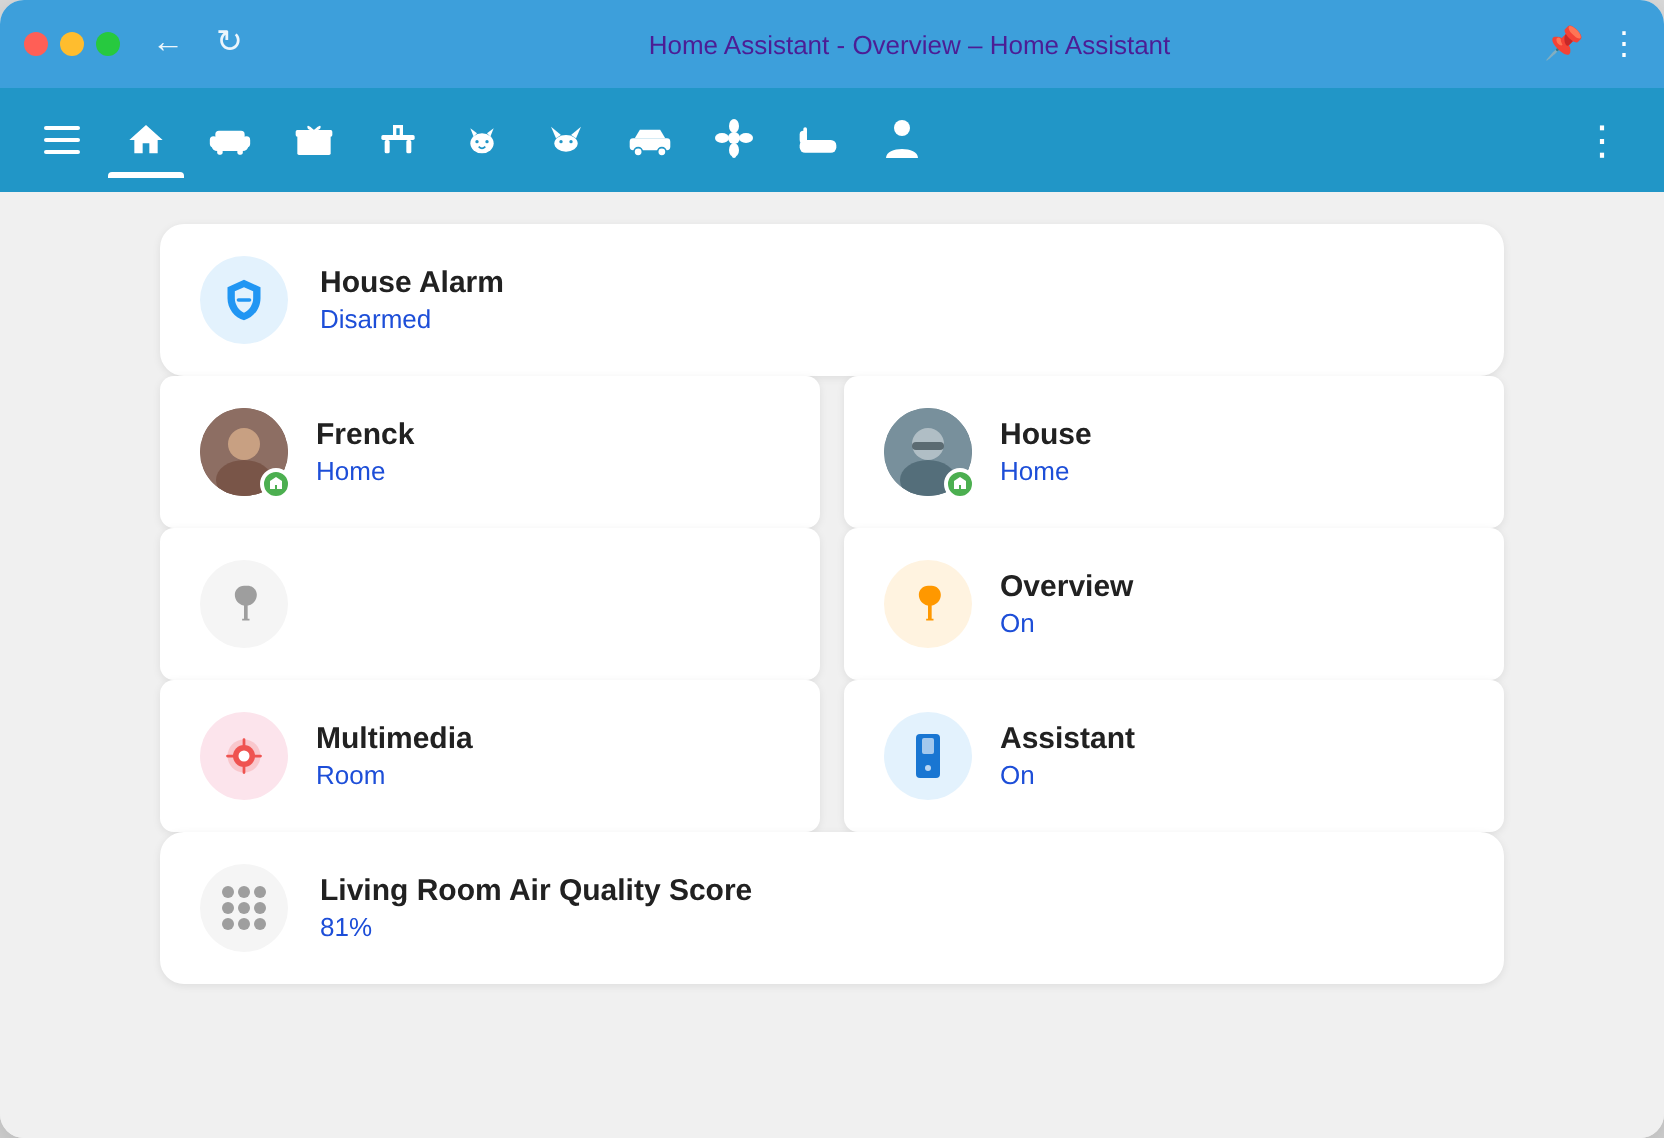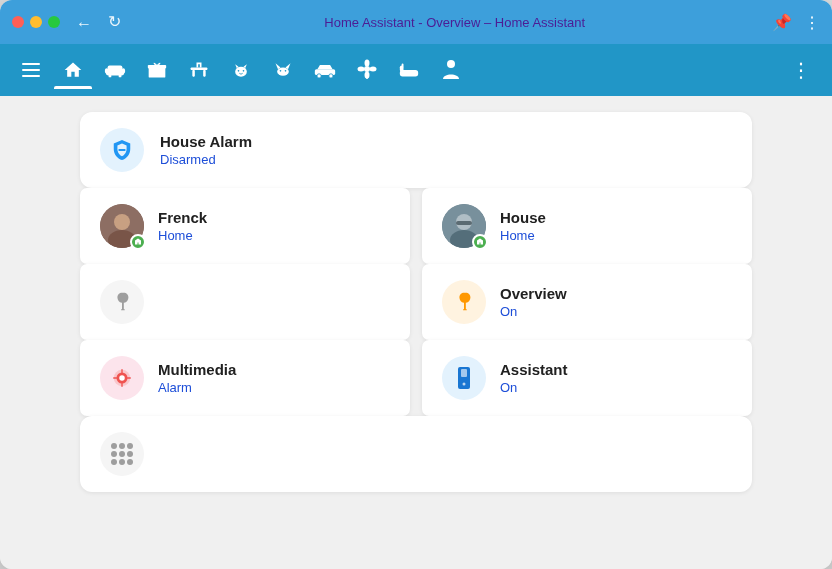--- a/index.html
+++ b/index.html
@@ -405,21 +405,21 @@
           <div class="icon-circle icon-red-warm">
             <svg width="22" height="22" viewBox="0 0 24 24">
                 <circle cx="12" cy="12" r="9" fill="#ef5350" opacity="0.2"></circle>
                 <circle cx="12" cy="12" r="6" fill="#ef5350"></circle>
                 <circle cx="12" cy="12" r="3" fill="white"></circle>
                 <path d="M12 3 L12 6 M12 18 L12 21 M3 12 L6 12 M18 12 L21 12" stroke="#ef5350" stroke-width="1.5" stroke-linecap="round"></path>
               </svg>
           </div>
           <div class="card-info">
             <div class="card-title">Multimedia</div>
-            <div class="card-status">Alarm</div>
+            <div class="card-status">Room</div>
           </div>
         </div>
         <div class="card-half">
           <div class="icon-circle icon-blue-mid">
             <svg width="20" height="24" viewBox="0 0 20 24" fill="#1976D2">
                 <rect x="4" y="1" width="12" height="22" rx="2"></rect>
                 <rect x="7" y="3" width="6" height="8" rx="1" fill="white" opacity="0.6"></rect>
                 <circle cx="10" cy="18" r="1.5" fill="white" opacity="0.7"></circle>
               </svg>
           </div>
@@ -437,17 +437,21 @@
               <div class="dot"></div>
               <div class="dot"></div>
             <div class="dot"></div>
               <div class="dot"></div>
               <div class="dot"></div>
             <div class="dot"></div>
               <div class="dot"></div>
               <div class="dot"></div>
           </div>
         </div>
+        <div class="card-info">
+          <div class="card-title">Living Room Air Quality Score</div>
+          <div class="card-status">81%</div>
+        </div>
       </div>
 
     </div>
   </div>
 </div>
 
 </body></html>

